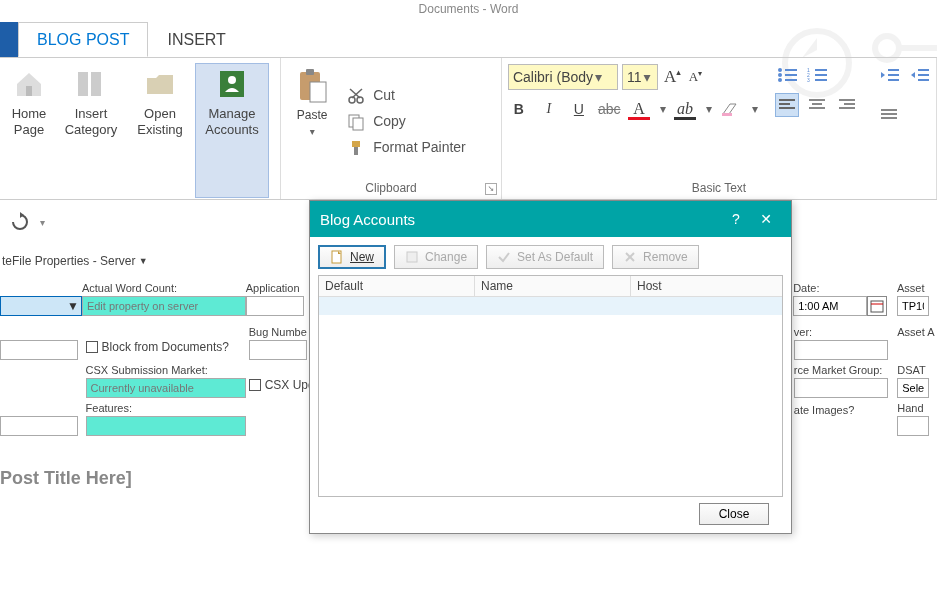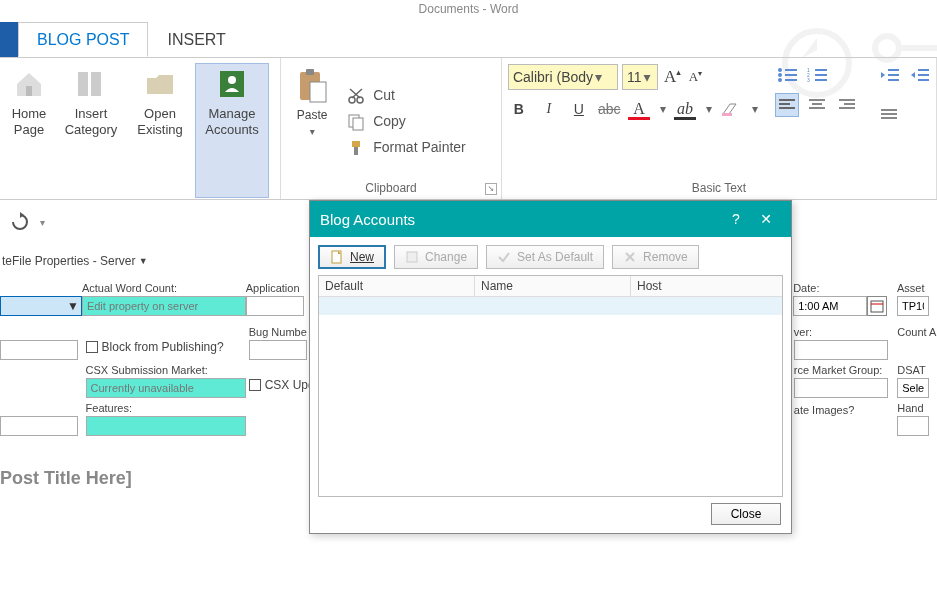--- a/index.html
+++ b/index.html
@@ -83,21 +83,21 @@
 .dlg-btn { border: 1px solid #bbb; background: linear-gradient(#fdfdfd,#eee); height: 24px; padding: 0 10px; display: flex; align-items: center; gap: 6px; font-size: 12px; color: #555; }
 .dlg-btn.primary { border: 2px solid #2a7ab0; color: #333; }
 .dlg-btn.primary .u { text-decoration: underline; }
 .dlg-btn.disabled { color: #aaa; }
 .dlg-btn .dicon { width: 14px; height: 14px; }
 .dlg-list { margin: 0 8px; border: 1px solid #bbb; height: 222px; background: #fff; font-size: 12px; }
 .dlg-head { display: flex; background: #fafafa; border-bottom: 1px solid #ddd; }
 .dlg-head div { padding: 3px 6px; border-right: 1px solid #ddd; font-size: 12px; }
 .dlg-row { display: flex; background: #e7f3fb; }
 .dlg-row div { padding: 2px 6px; }
-.dlg-footer { display: flex; justify-content: flex-end; padding: 6px 10px; align-items: flex-end; }
+.dlg-footer { display: flex; justify-content: flex-end; padding: 6px 22px; align-items: flex-end; }
 .close-btn { border: 1px solid #888; background: linear-gradient(#fdfdfd,#eee); width: 70px; height: 22px; font-size: 12px; }
 
 
 .wm { position: absolute; top: 18px; right: 0; width: 160px; height: 90px; opacity: 0.25; }
 
 svg { display: block; }
 </style>
 </head>
 <body>
 
@@ -368,34 +368,34 @@
     </div>
   </div>
 
   <div class="frow" style="margin-top:10px">
     <div class="fcol" style="width:82px;padding-top:14px">
         <input class="finput" style="width: 78px;">
       </div>
     <div class="fcol" style="width:164px;margin-left:4px;padding-top:14px">
       <div class="fchk">
           <span class="chkbox"></span>
-          <span>Block from Publishing?</span>
+          <span>Block from Documents?</span>
         </div>
     </div>
     <div class="fcol" style="width:70px">
       <span class="flabel">Bug Numbe</span>
       <input class="finput" style="width: 58px;">
     </div>
     <div style="width:478px"></div>
     <div class="fcol" style="width:104px">
       <span class="flabel">ver:</span>
       <input class="finput" style="width: 94px;">
     </div>
     <div class="fcol" style="width:40px">
-      <span class="flabel">Count A</span>
+      <span class="flabel">Asset A</span>
     </div>
   </div>
 
   <div class="frow" style="margin-top:4px">
     <div style="width:82px"></div>
     <div class="fcol" style="width:164px;margin-left:4px">
       <span class="flabel">CSX Submission Market:</span>
       <input class="finput ro" style="width: 160px;" readonly="" value="Currently unavailable">
     </div>
     <div class="fcol" style="width:70px;padding-top:14px">

